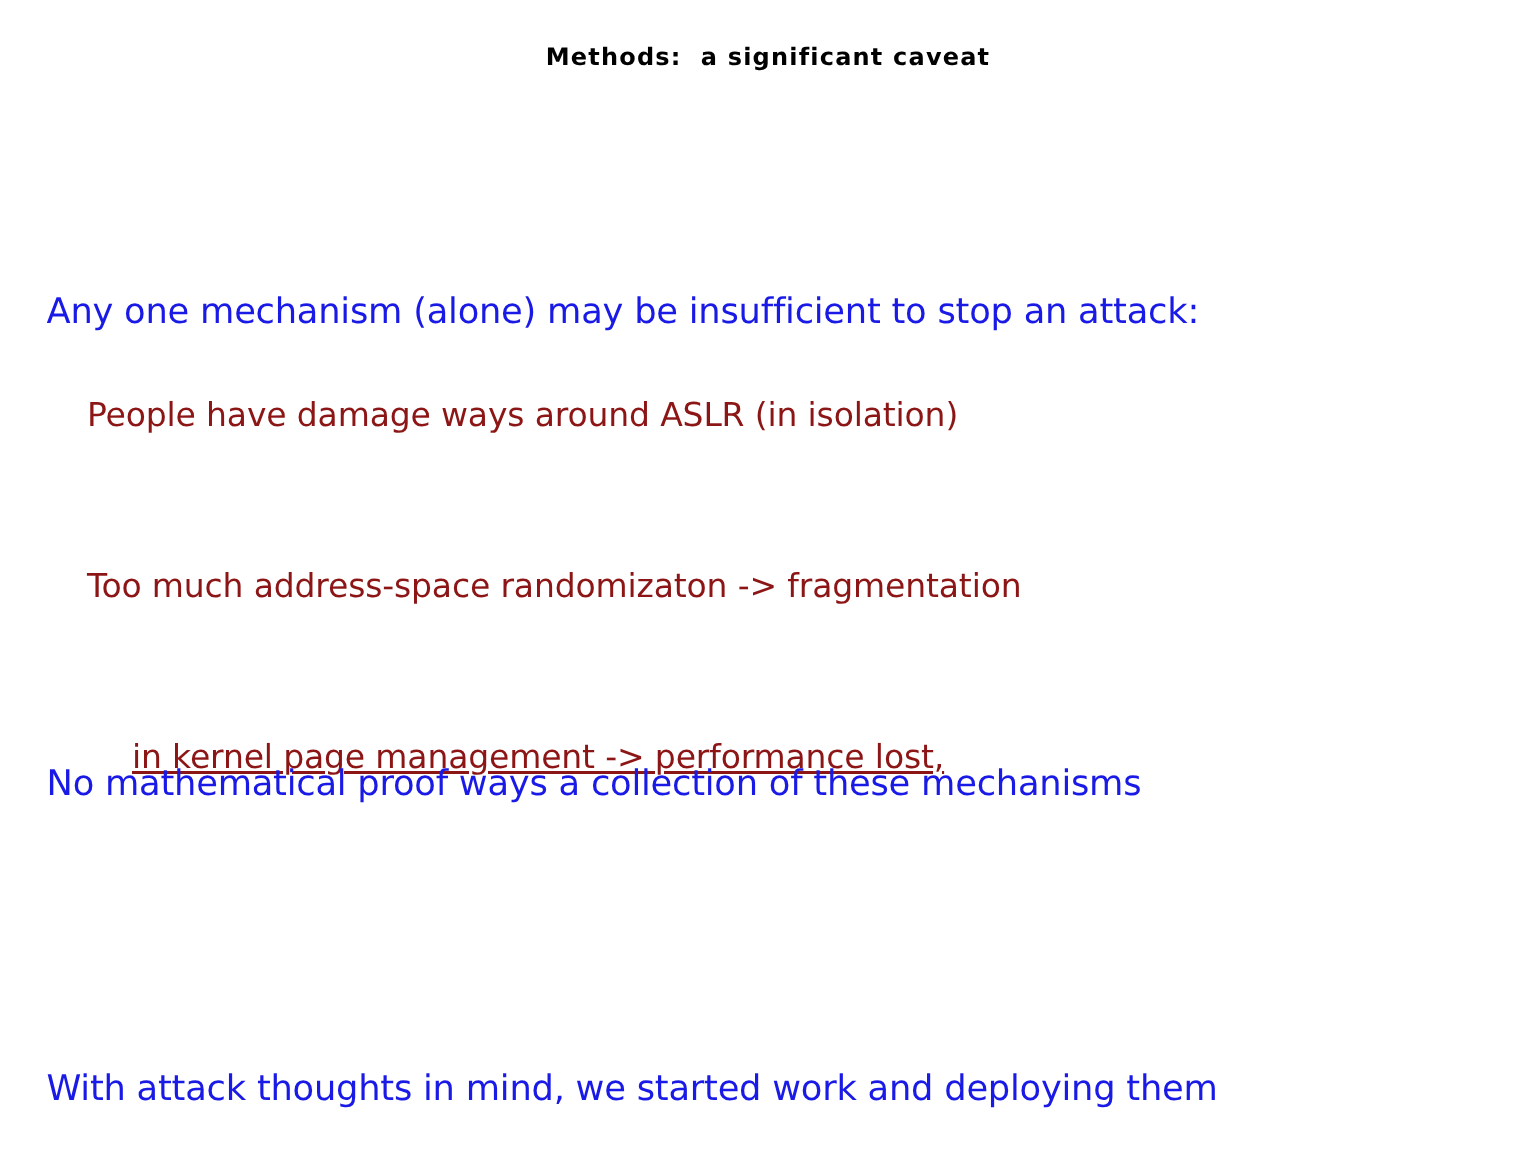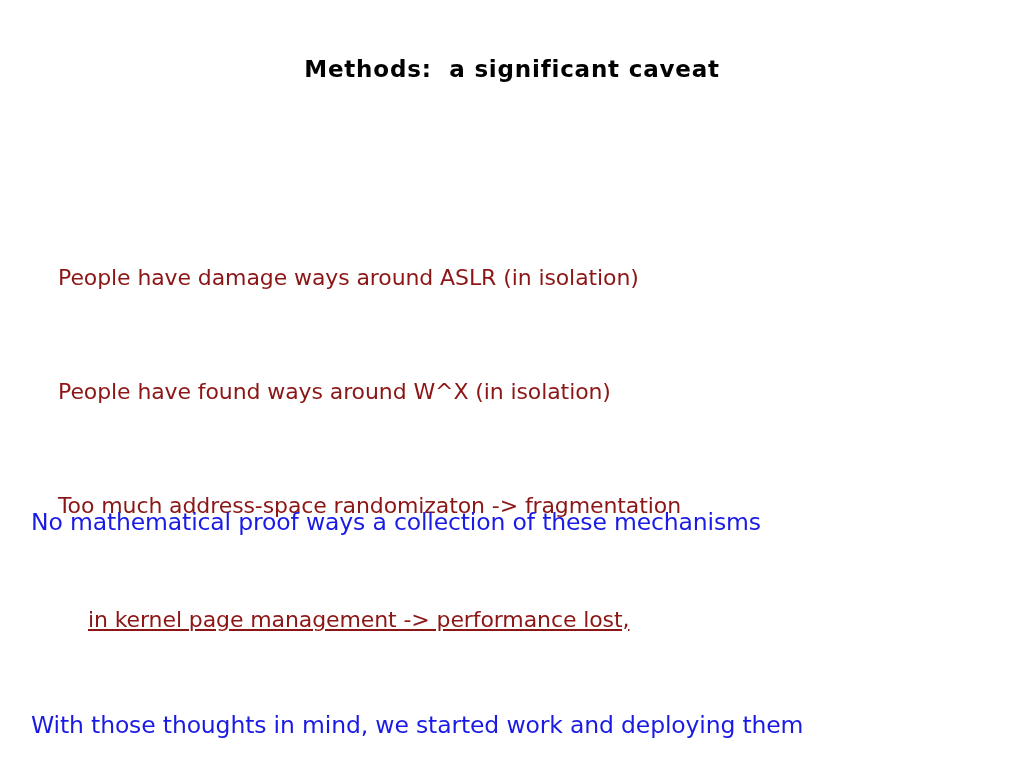--- a/index.html
+++ b/index.html
@@ -25,24 +25,23 @@
   
   .slide-title {
     position: absolute;
     top: 28px;
     left: 0;
     width: 1024px;
     text-align: center;
     color: #000000;
     font-family: "DejaVu Sans", sans-serif;
     font-weight: bold;
-    font-size: 23px;
+    font-size: 16px;
     letter-spacing: 0.8px;
     white-space: pre;
-    margin-top: 28px;
   }
 
   
   .body-area {
     position: absolute;
     top: 0;
     left: 0;
     width: 1024px;
     height: 768px;
   }
@@ -89,33 +88,35 @@
 </style>
 </head>
 <body>
 
 <div class="slide">
 
   <div class="slide-title">Methods:  a significant caveat</div>
 
   <div class="body-area">
 
+    <div class="para blue" id="p-any">
+      <span class="line">Any one mechanism (alone) may be insufficient to stop an attack:</span>
+    </div>
 
     <div class="para red" id="red-block">
       <span class="line">People have damage ways around ASLR (in isolation)</span>
-      <span class="line">People have found ways around W^X (in isolation)</span>
       <span class="line">Too much address-space randomizaton -&gt; fragmentation</span>
       <span class="line sub">in kernel page management -&gt; performance lost,</span>
       
     </div>
 
     <div class="para blue" id="p-noproof">
       <span class="line">No mathematical proof ways a collection of these mechanisms</span>
     </div>
 
 
     <div class="para blue" id="p-withthose">
-      <span class="line">With those thoughts in mind, we started work and deploying them</span>
+      <span class="line">With attack thoughts in mind, we started work and deploying them</span>
       
     </div>
 
   </div>
 </div>
 
 </body></html>

